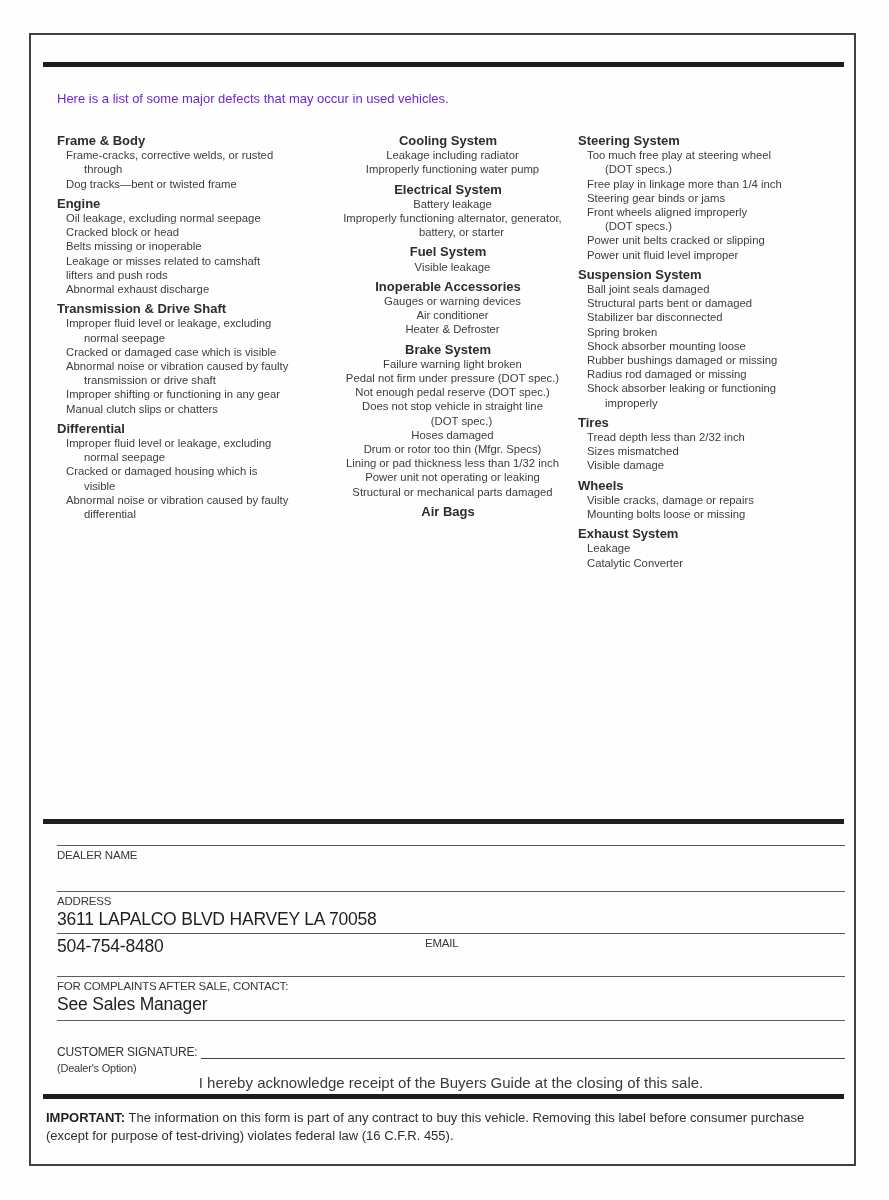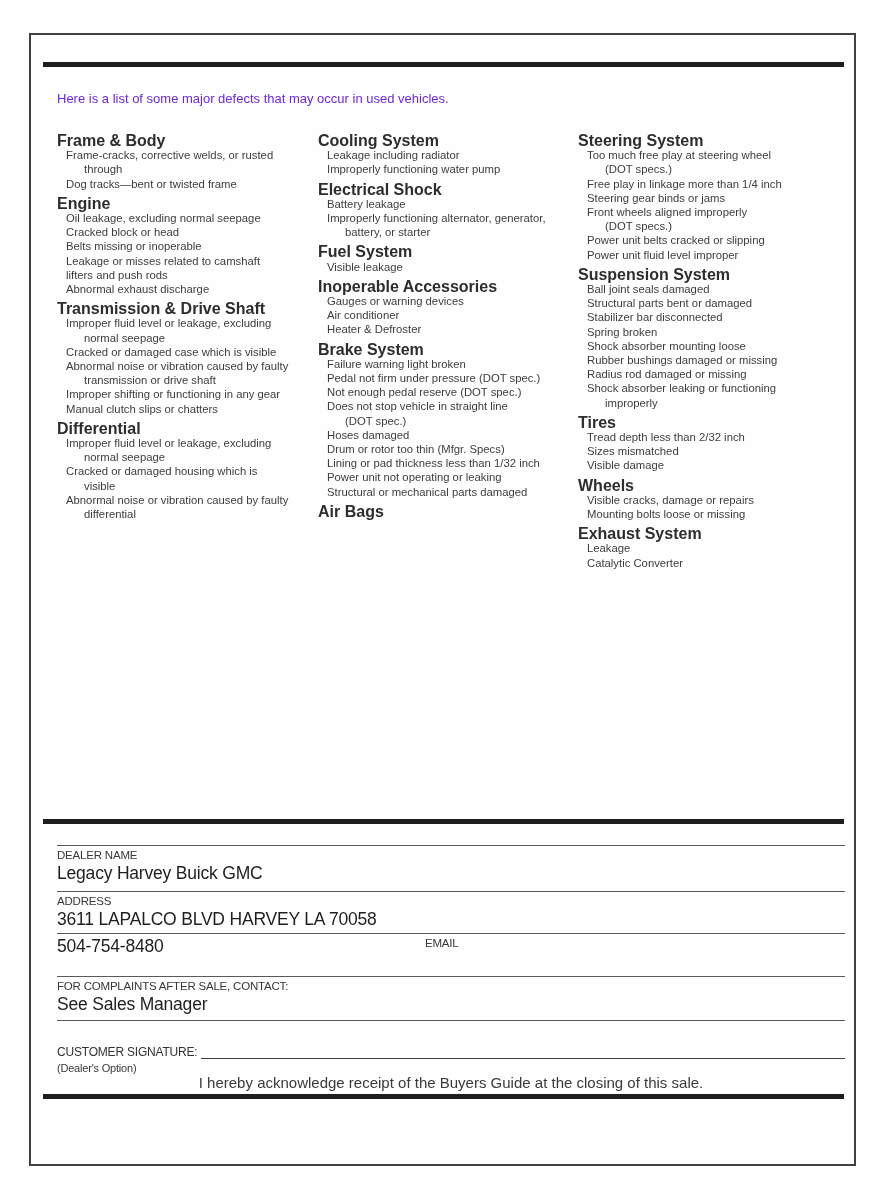--- a/index.html
+++ b/index.html
@@ -9,25 +9,25 @@
         border:2px solid #414141;box-sizing:border-box;background:#fefefe;}
   .bar{position:absolute;left:12px;width:801px;height:5px;background:#1e1e1e;}
   .bar-top{top:27px;}
   .bar-form{top:784px;}
   .bar-footer{top:1059px;}
   .intro{position:absolute;left:26px;top:56px;font-size:13px;color:#6d28d9;}
   
   .columns{position:absolute;left:26px;top:99px;display:flex;}
   .col{white-space:nowrap;}
   .col0{width:261px;}
-  .col1{width:260px;}
+  .col1{width:260px;text-align:center;}
   .col2{width:246px;}
   .section{margin-top:6px;}
   .section:first-child{margin-top:0;}
-  .sec-title{font-weight:bold;font-size:16px;line-height:14.2px;color:#2d2d2d;}
+  .sec-title{font-weight:bold;font-size:13px;line-height:14.2px;color:#2d2d2d;}
   .line{font-size:11.3px;line-height:14.2px;color:#3d3d3d;}
   .line.i1{padding-left:9px;}
   .line.i2{padding-left:27px;}
   
   .form-area{position:absolute;left:26px;top:810px;width:788px;}
   .frow{border-top:1.5px solid #5a5a5a;position:relative;}
   .frow.last{border-bottom:1.5px solid #5a5a5a;}
   .r1{height:45px;} .r2{height:41px;} .r3{height:42px;} .r4{height:43px;}
   .flabel{font-size:11.5px;letter-spacing:-0.2px;color:#383838;padding-top:3px;}
   .flabel.abs{position:absolute;left:368px;top:0;}
@@ -91,21 +91,21 @@
             <div class="line i2">differential</div>
           </div>
         </div>
       <div class="col col1">
           <div class="section">
             <div class="sec-title">Cooling System</div>
             <div class="line i1">Leakage including radiator</div>
             <div class="line i1">Improperly functioning water pump</div>
           </div>
           <div class="section">
-            <div class="sec-title">Electrical Shock</div>
+            <div class="sec-title">Electrical System</div>
             <div class="line i1">Battery leakage</div>
             <div class="line i1">Improperly functioning alternator, generator,</div>
             <div class="line i2">battery, or starter</div>
           </div>
           <div class="section">
             <div class="sec-title">Fuel System</div>
             <div class="line i1">Visible leakage</div>
           </div>
           <div class="section">
             <div class="sec-title">Inoperable Accessories</div>
@@ -171,21 +171,20 @@
             <div class="line i1">Catalytic Converter</div>
           </div>
         </div>
     </div>
 
     <div class="bar bar-form"></div>
 
     <div class="form-area">
       <div class="frow r1">
         <div class="flabel">DEALER NAME</div>
-        <div class="fvalue">Legacy Harvey Buick GMC</div>
       </div>
       <div class="frow r2">
         <div class="flabel">ADDRESS</div>
         <div class="fvalue">3611 LAPALCO BLVD HARVEY LA 70058</div>
       </div>
       <div class="frow r3">
         <div class="flabel abs">EMAIL</div>
         <div class="fvalue">504-754-8480</div>
       </div>
       <div class="frow r4 last">
@@ -200,15 +199,19 @@
         <span class="sig-line"></span>
       </div>
       <div class="sig-sub">
         <span class="sig-sublabel">(Dealer's Option)</span>
         <span class="ack">I hereby acknowledge receipt of the Buyers Guide at the closing of this sale.</span>
       </div>
     </div>
 
     <div class="bar bar-footer"></div>
 
+    <div class="footer">
+      <span class="imp">IMPORTANT:</span>
+      <span>The information on this form is part of any contract to buy this vehicle.  Removing this label before consumer purchase (except for purpose of test-driving) violates federal law (16 C.F.R. 455).</span>
+    </div>
 
   </div>
 </div>
 
 </body></html>

